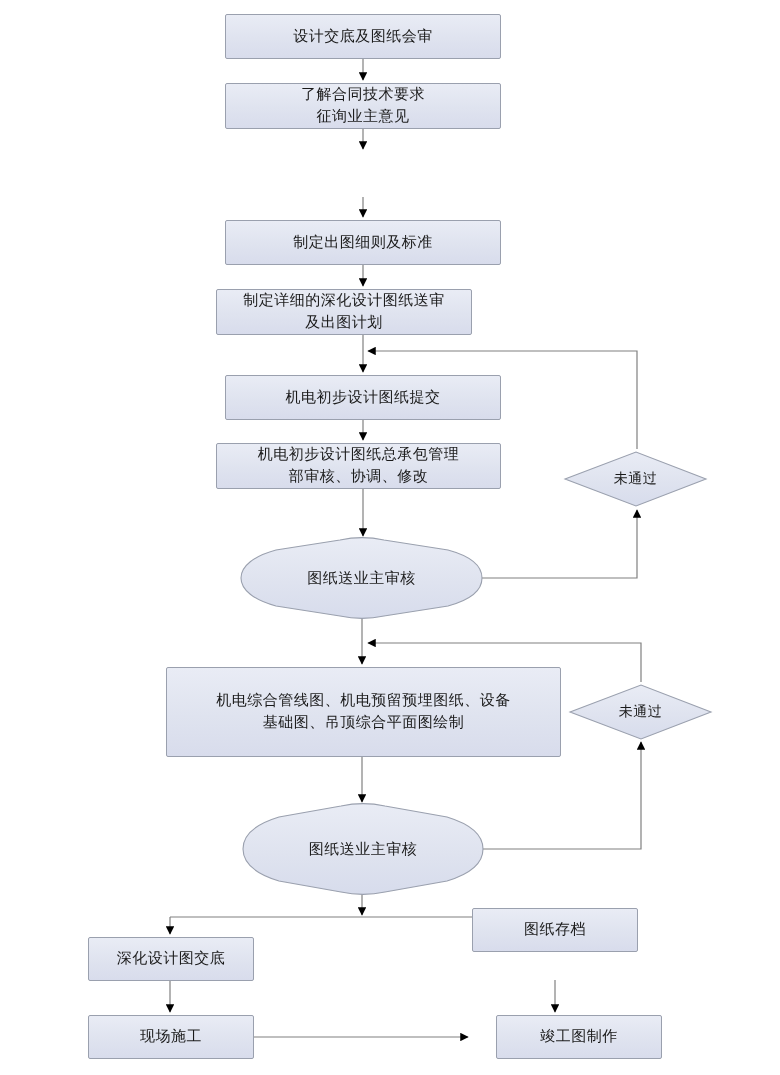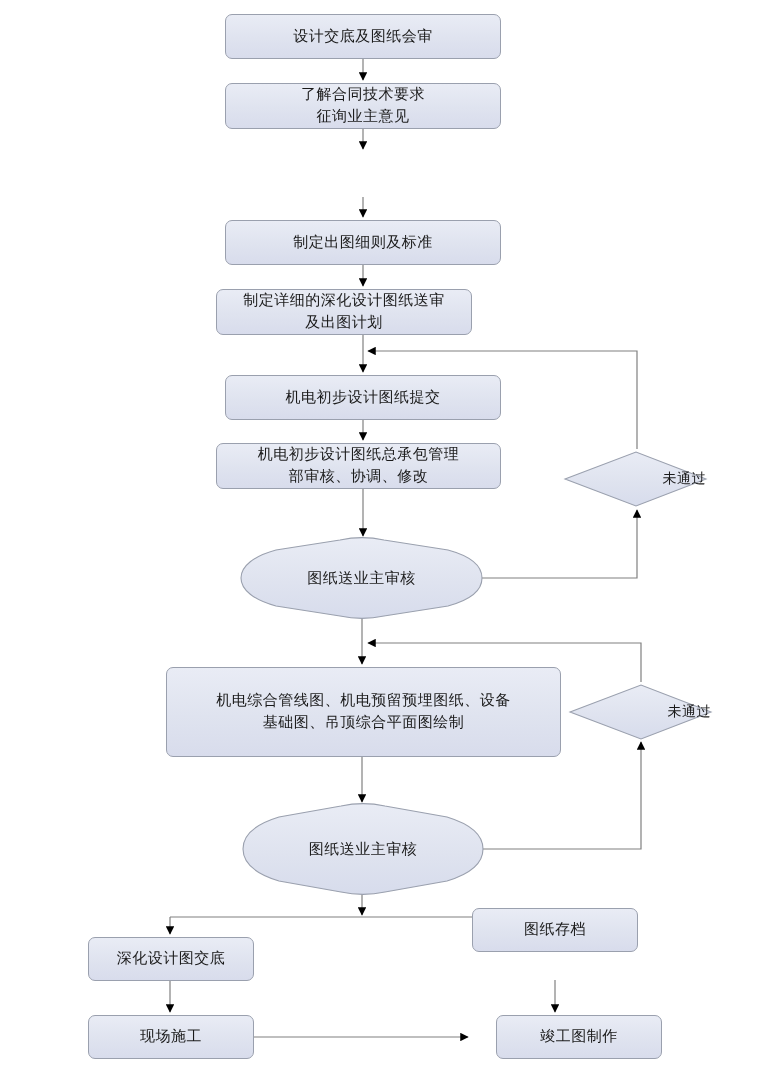--- a/index.html
+++ b/index.html
@@ -33,37 +33,36 @@
     text-align: center;
     color: #1a1a1a;
     font-size: 15px;
     line-height: 1.45;
     letter-spacing: 0.5px;
     z-index: 2;
   }
   .proc {
     background: linear-gradient(180deg, #e9ecf5 0%, #dfe3ef 55%, #d8dcec 100%);
     border: 1px solid #9aa0ae;
-    border-radius: 7px;
+    border-radius: 2px;
   }
   .dec-label {
     position: absolute;
     display: flex;
     align-items: center;
     justify-content: center;
     text-align: center;
     color: #1a1a1a;
     font-size: 15px;
     letter-spacing: 0.5px;
     z-index: 3;
     pointer-events: none;
   }
   .dec-small-label {
     font-size: 14px;
-    justify-content: flex-end;
   }
   .node-text {
     display: block;
     white-space: pre-line;
   }
 </style>
 </head>
 <body>
 
 <div id="canvas">

